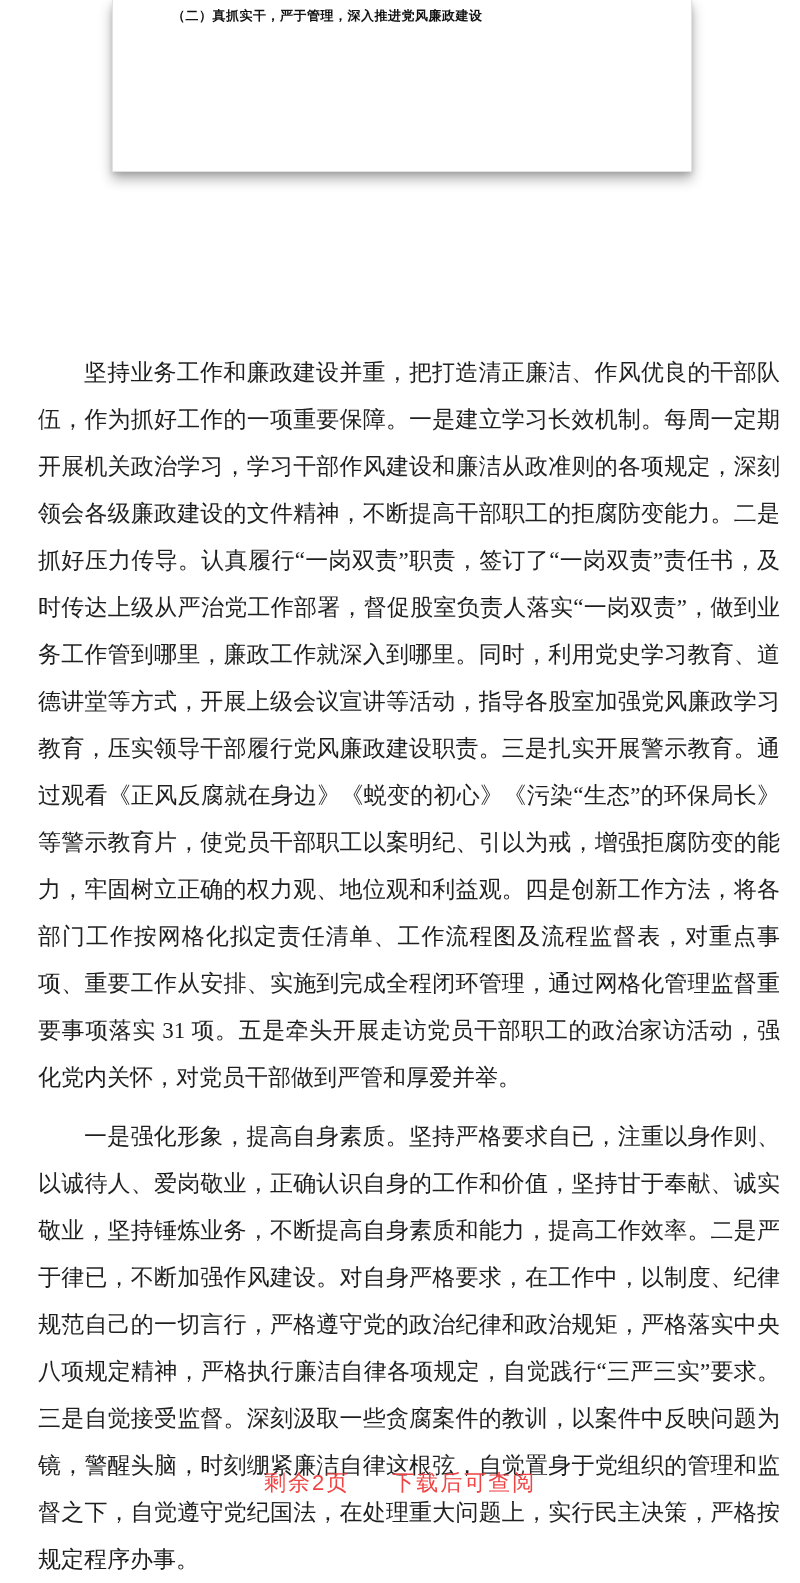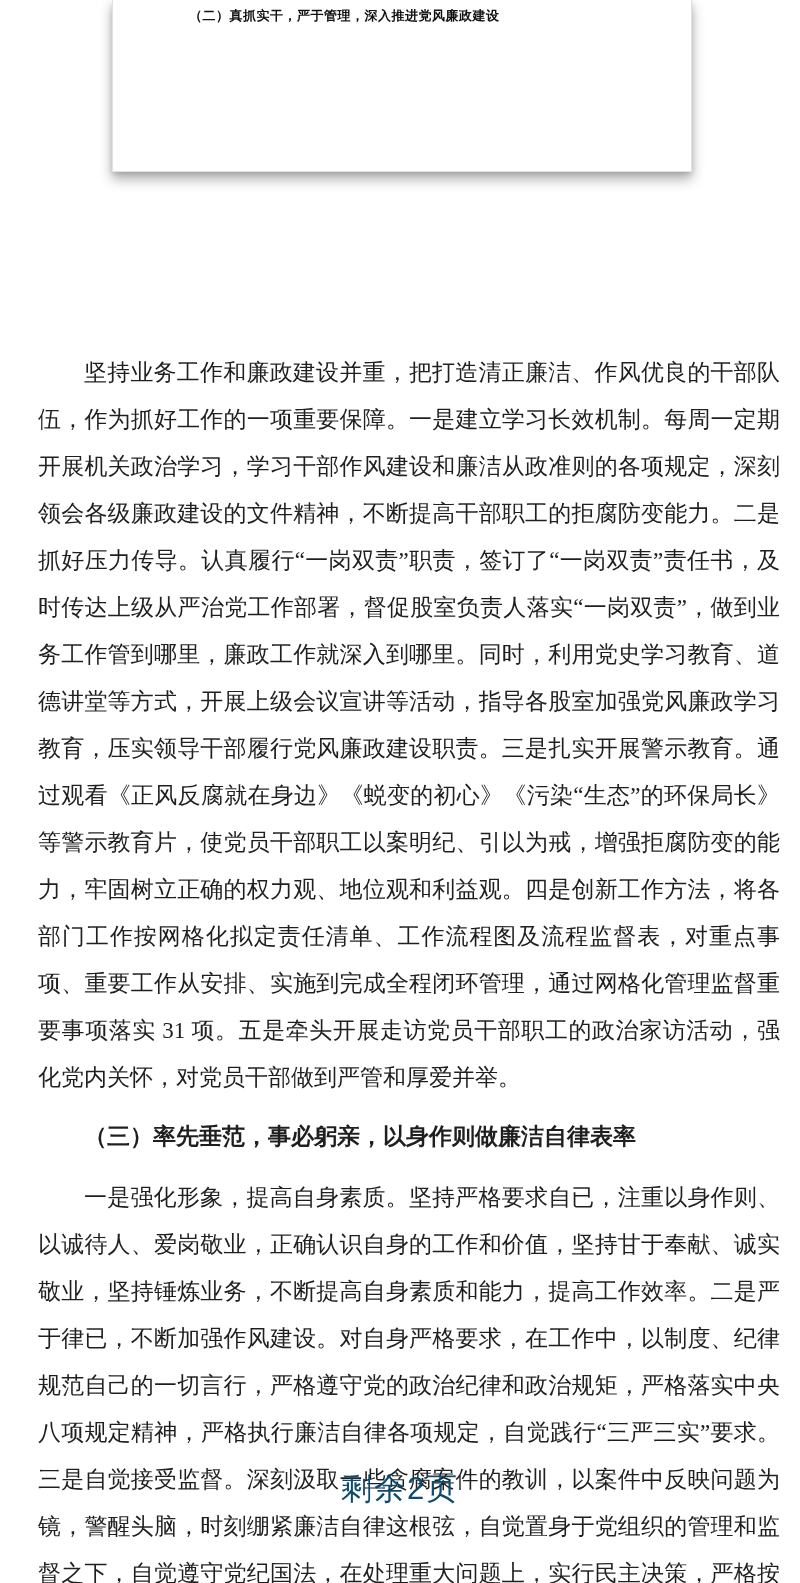--- a/index.html
+++ b/index.html
@@ -23,21 +23,21 @@
     left: 112px;
     width: 580px;
     height: 172px;
     background: #ffffff;
     border: 1px solid #e2e2e2;
     border-top: none;
     box-sizing: border-box;
     box-shadow: 0 7px 12px rgba(0, 0, 0, 0.32), 0 2px 5px rgba(0, 0, 0, 0.12);
   }
   .prev-heading {
-    padding: 7px 10px 0 76px;
+    padding: 7px 10px 0 59px;
     font-size: 13px;
     font-weight: 700;
     letter-spacing: 0.5px;
     color: #111111;
     white-space: nowrap;
   }
 
   
   .doc-body {
     position: absolute;
@@ -63,38 +63,38 @@
   
   .footer-notice {
     position: absolute;
     top: 1468px;
     left: 0;
     width: 800px;
     display: flex;
     justify-content: center;
     gap: 42px;
     font-family: "Liberation Sans", "DejaVu Sans", sans-serif;
-    font-size: 31px;
+    font-size: 22px;
     letter-spacing: 2px;
-    color: #0c4a6e;
+    color: #ef4444;
     font-weight: 400;
   }
 </style>
 </head>
 <body>
 
 <div class="page">
 
   <div class="prev-page-card">
     <div class="prev-heading">（二）真抓实干，严于管理，深入推进党风廉政建设</div>
   </div>
 
   <div class="doc-body">
     <p class="para">坚持业务工作和廉政建设并重，把打造清正廉洁、作风优良的干部队伍，作为抓好工作的一项重要保障。一是建立学习长效机制。每周一定期开展机关政治学习，学习干部作风建设和廉洁从政准则的各项规定，深刻领会各级廉政建设的文件精神，不断提高干部职工的拒腐防变能力。二是抓好压力传导。认真履行“一岗双责”职责，签订了“一岗双责”责任书，及时传达上级从严治党工作部署，督促股室负责人落实“一岗双责”，做到业务工作管到哪里，廉政工作就深入到哪里。同时，利用党史学习教育、道德讲堂等方式，开展上级会议宣讲等活动，指导各股室加强党风廉政学习教育，压实领导干部履行党风廉政建设职责。三是扎实开展警示教育。通过观看《正风反腐就在身边》《蜕变的初心》《污染“生态”的环保局长》等警示教育片，使党员干部职工以案明纪、引以为戒，增强拒腐防变的能力，牢固树立正确的权力观、地位观和利益观。四是创新工作方法，将各部门工作按网格化拟定责任清单、工作流程图及流程监督表，对重点事项、重要工作从安排、实施到完成全程闭环管理，通过网格化管理监督重要事项落实 31 项。五是牵头开展走访党员干部职工的政治家访活动，强化党内关怀，对党员干部做到严管和厚爱并举。</p>
-    <p class="para heading">（三）率先垂范，事必躬亲，以身作则做廉洁自律表率</p>
     <p class="para">一是强化形象，提高自身素质。坚持严格要求自已，注重以身作则、以诚待人、爱岗敬业，正确认识自身的工作和价值，坚持甘于奉献、诚实敬业，坚持锤炼业务，不断提高自身素质和能力，提高工作效率。二是严于律已，不断加强作风建设。对自身严格要求，在工作中，以制度、纪律规范自己的一切言行，严格遵守党的政治纪律和政治规矩，严格落实中央八项规定精神，严格执行廉洁自律各项规定，自觉践行“三严三实”要求。三是自觉接受监督。深刻汲取一些贪腐案件的教训，以案件中反映问题为镜，警醒头脑，时刻绷紧廉洁自律这根弦，自觉置身于党组织的管理和监督之下，自觉遵守党纪国法，在处理重大问题上，实行民主决策，严格按规定程序办事。</p>
   </div>
 
   <div class="footer-notice">
     <span>剩余2页</span>
+    <span>下载后可查阅</span>
   </div>
 
 </div>
 
 </body></html>

